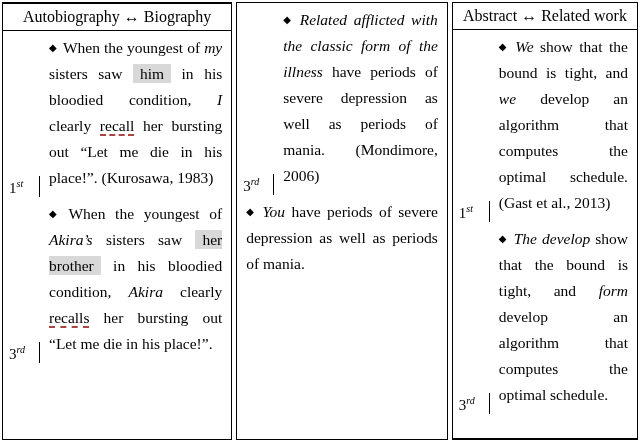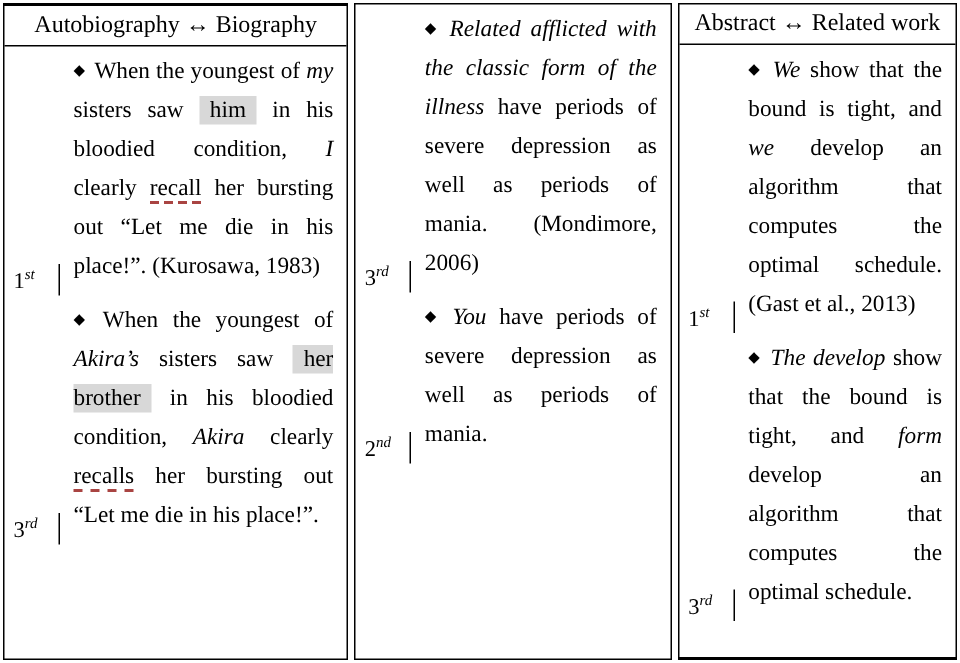--- a/index.html
+++ b/index.html
@@ -80,21 +80,20 @@
         <div class="ordinal"><span>3</span><sup>rd</sup></div>
         <div class="rowtext"><span class="seg-bullet">◆</span><span class="seg-plain">When the youngest of </span><span class="seg-italic">Akira’s</span><span class="seg-plain"> sisters saw </span><span class="seg-highlight">her brother</span><span class="seg-plain"> in his bloodied condition, </span><span class="seg-italic">Akira</span><span class="seg-plain"> clearly </span><span class="seg-dashed">recalls</span><span class="seg-plain"> her bursting out “Let me die in his place!”.</span></div>
       </div>
     </div>
     <div class="section">
       <div class="row">
         <div class="ordinal"><span>3</span><sup>rd</sup></div>
         <div class="rowtext"><span class="seg-bullet">◆</span><span class="seg-italic">Related afflicted with the classic form of the illness</span><span class="seg-plain"> have periods of severe depression as well as periods of mania. (Mondimore, 2006)</span></div>
       </div>
       <div class="row">
-        <div class="ordinal"><span>2</span><sup>nd</sup></div>
         <div class="rowtext"><span class="seg-bullet">◆</span><span class="seg-italic">You</span><span class="seg-plain"> have periods of severe depression as well as periods of mania.</span></div>
       </div>
     </div>
     <div class="section">
       <div class="section-title">Abstract ↔ Related work</div>
       <div class="row">
         <div class="ordinal"><span>1</span><sup>st</sup></div>
         <div class="rowtext"><span class="seg-bullet">◆</span><span class="seg-italic">We</span><span class="seg-plain"> show that the bound is tight, and </span><span class="seg-italic">we</span><span class="seg-plain"> develop an algorithm that computes the optimal schedule. (Gast et al., 2013)</span></div>
       </div>
       <div class="row">

